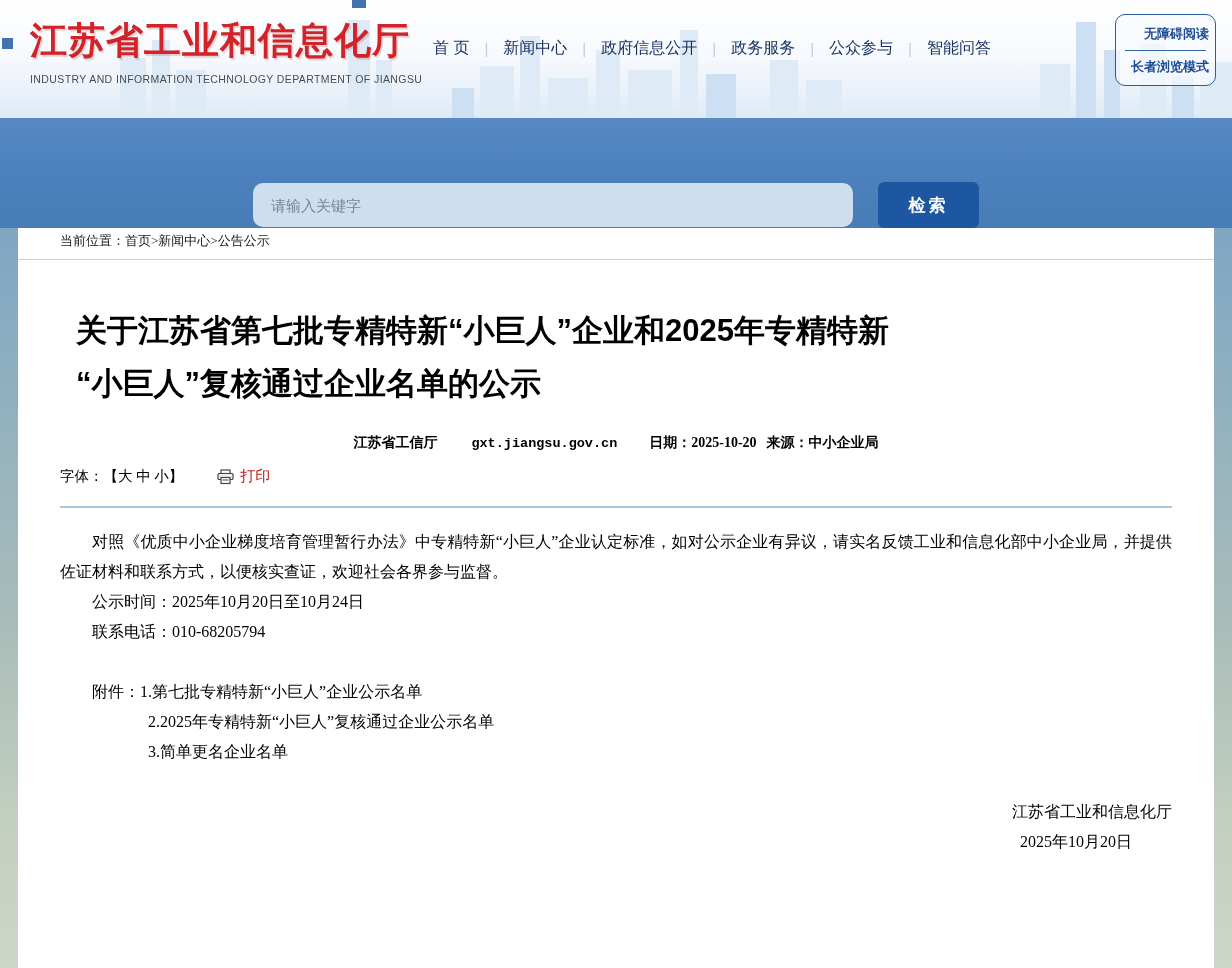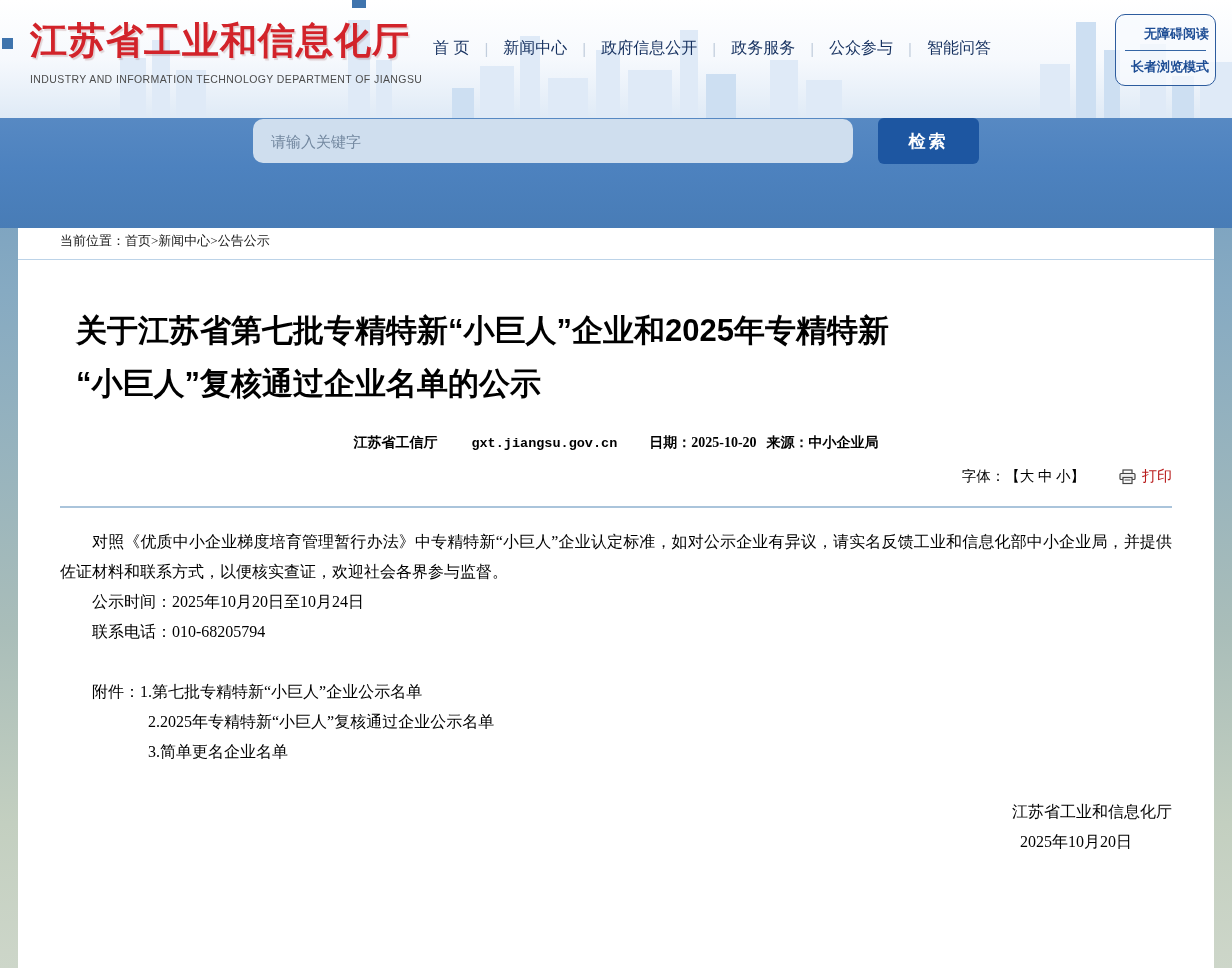--- a/index.html
+++ b/index.html
@@ -36,21 +36,21 @@
     background: rgba(247,250,253,0.75);
     padding: 10px 6px 9px 6px; text-align: right;
   }
   .access-link { display: block; font-size: 13px; font-weight: 700; color: #1c4c94; cursor: pointer; }
   .access-divider { border: none; border-top: 1px solid #3566a5; margin: 7px 3px; }
 
   
   .blue-band {
     height: 110px;
     background: linear-gradient(180deg, #5789c3 0%, #4d82bf 45%, #487cb6 100%);
-    display: flex; align-items: flex-start; justify-content: center;
+    display: flex; align-items: flex-end; justify-content: center;
   }
   .search-group { display: flex; align-items: center; }
   .search-input {
     width: 600px; height: 44px; border: none; border-radius: 10px;
     background: #cfdeee; padding: 0 18px; font-size: 15px; color: #33475e;
     font-family: "Liberation Sans", sans-serif; outline: none;
   }
   .search-input::placeholder { color: #72879f; opacity: 1; }
   .search-button {
     width: 101px; height: 46px; margin-left: 25px; border: none; border-radius: 6px;
@@ -76,21 +76,21 @@
   .meta-row {
     margin-top: 24px; display: flex; justify-content: center; align-items: baseline;
     font-size: 14px; color: #000; font-family: "Liberation Serif", serif;
   }
   .meta-dept { font-weight: 700; }
   .meta-site { font-family: Liberation Mono, monospace; font-weight: 700; margin-left: 34px; font-size: 13.5px; }
   .meta-date { margin-left: 32px; font-weight: 700; }
   .meta-source { margin-left: 10px; font-weight: 700; }
 
   .toolbar-row {
-    margin-top: 15px; display: flex; justify-content: flex-end; align-items: center;
+    margin-top: 15px; display: flex; justify-content: flex-start; align-items: center;
     font-size: 14.5px; color: #000; font-family: "Liberation Serif", serif;
   }
   .font-sizes { cursor: pointer; }
   .print-button {
     display: flex; align-items: center; margin-left: 34px; cursor: pointer;
     background: none; border: none; font-size: 15px; color: #b91c1c;
     font-family: Liberation Serif, serif;
   }
   .print-button svg { margin-right: 6px; }
 

